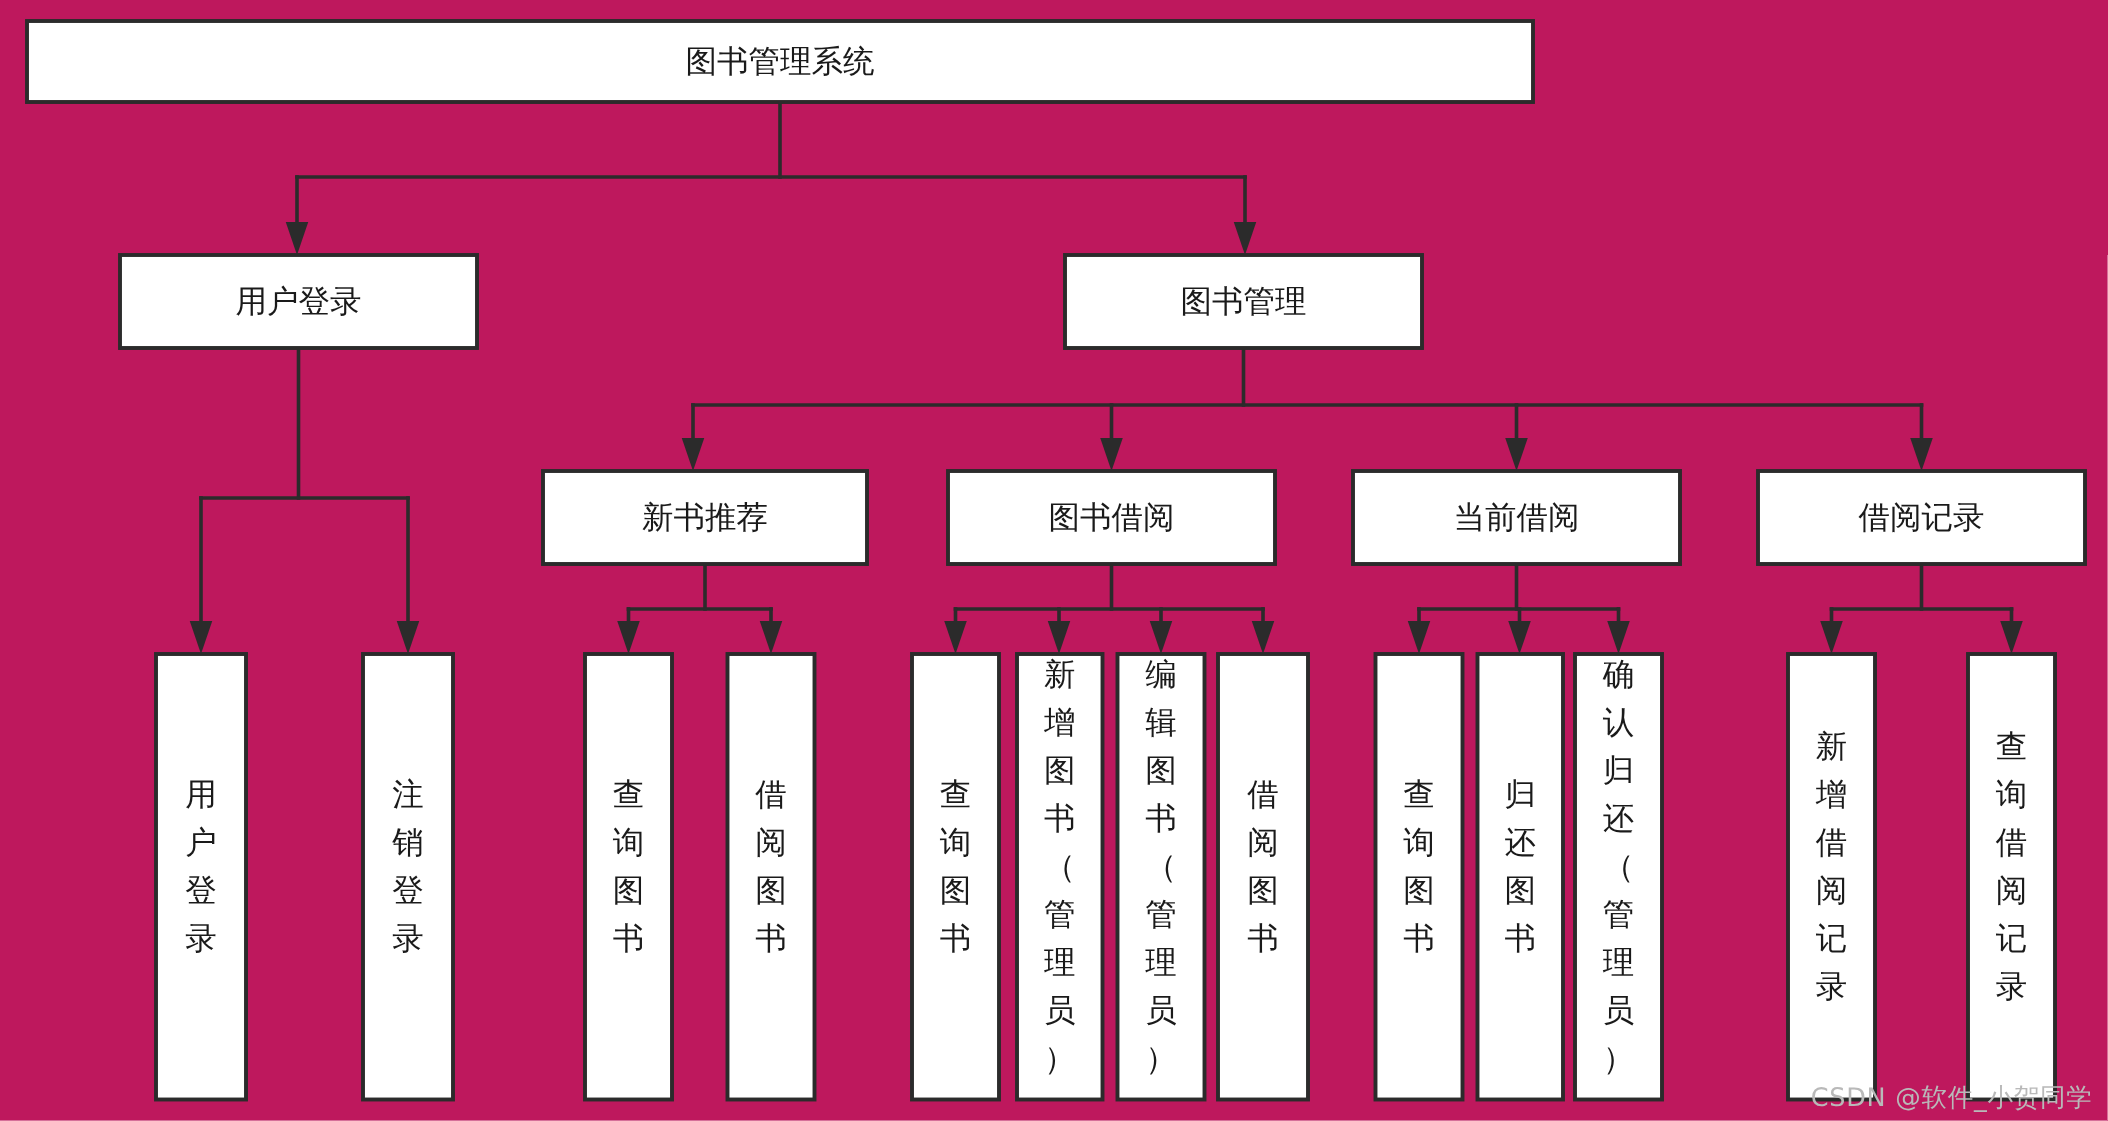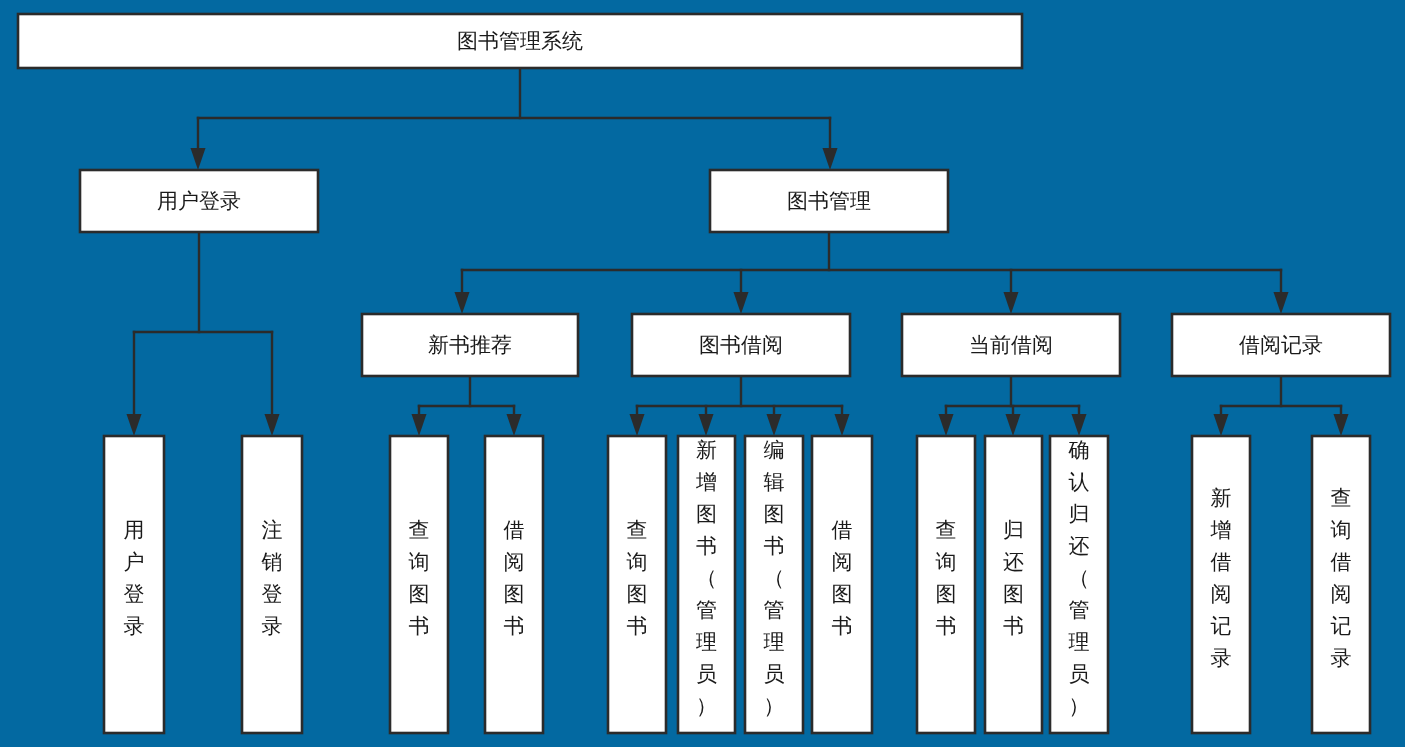--- a/index.html
+++ b/index.html
@@ -11,21 +11,21 @@
   body {
     width: 1405px;
     height: 747px;
     font-family: "DejaVu Sans", "Liberation Sans", sans-serif;
     overflow: hidden;
   }
   #diagram-root {
     position: relative;
     width: 1405px;
     height: 747px;
-    background: #0369a1;
+    background: #be185d;
   }
   svg#flowchart {
     position: absolute;
     left: 0;
     top: 0;
     width: 1405px;
     height: 747px;
     display: block;
   }
   .node-rect {
@@ -217,13 +217,14 @@
         <g>
           <rect x="1192" y="436" width="58" height="297" class="node-rect"></rect>
           <text x="1221" y="0" class="node-label-vertical"><tspan x="1221" y="504.5">新</tspan><tspan x="1221" y="536.5">增</tspan><tspan x="1221" y="568.5">借</tspan><tspan x="1221" y="600.5">阅</tspan><tspan x="1221" y="632.5">记</tspan><tspan x="1221" y="664.5">录</tspan></text>
         </g>
         <g>
           <rect x="1312" y="436" width="58" height="297" class="node-rect"></rect>
           <text x="1341" y="0" class="node-label-vertical"><tspan x="1341" y="504.5">查</tspan><tspan x="1341" y="536.5">询</tspan><tspan x="1341" y="568.5">借</tspan><tspan x="1341" y="600.5">阅</tspan><tspan x="1341" y="632.5">记</tspan><tspan x="1341" y="664.5">录</tspan></text>
         </g>
       </g>
   </svg>
+  <div class="watermark-text">CSDN @软件_小贺同学</div>
 </div>
 
 </body></html>

